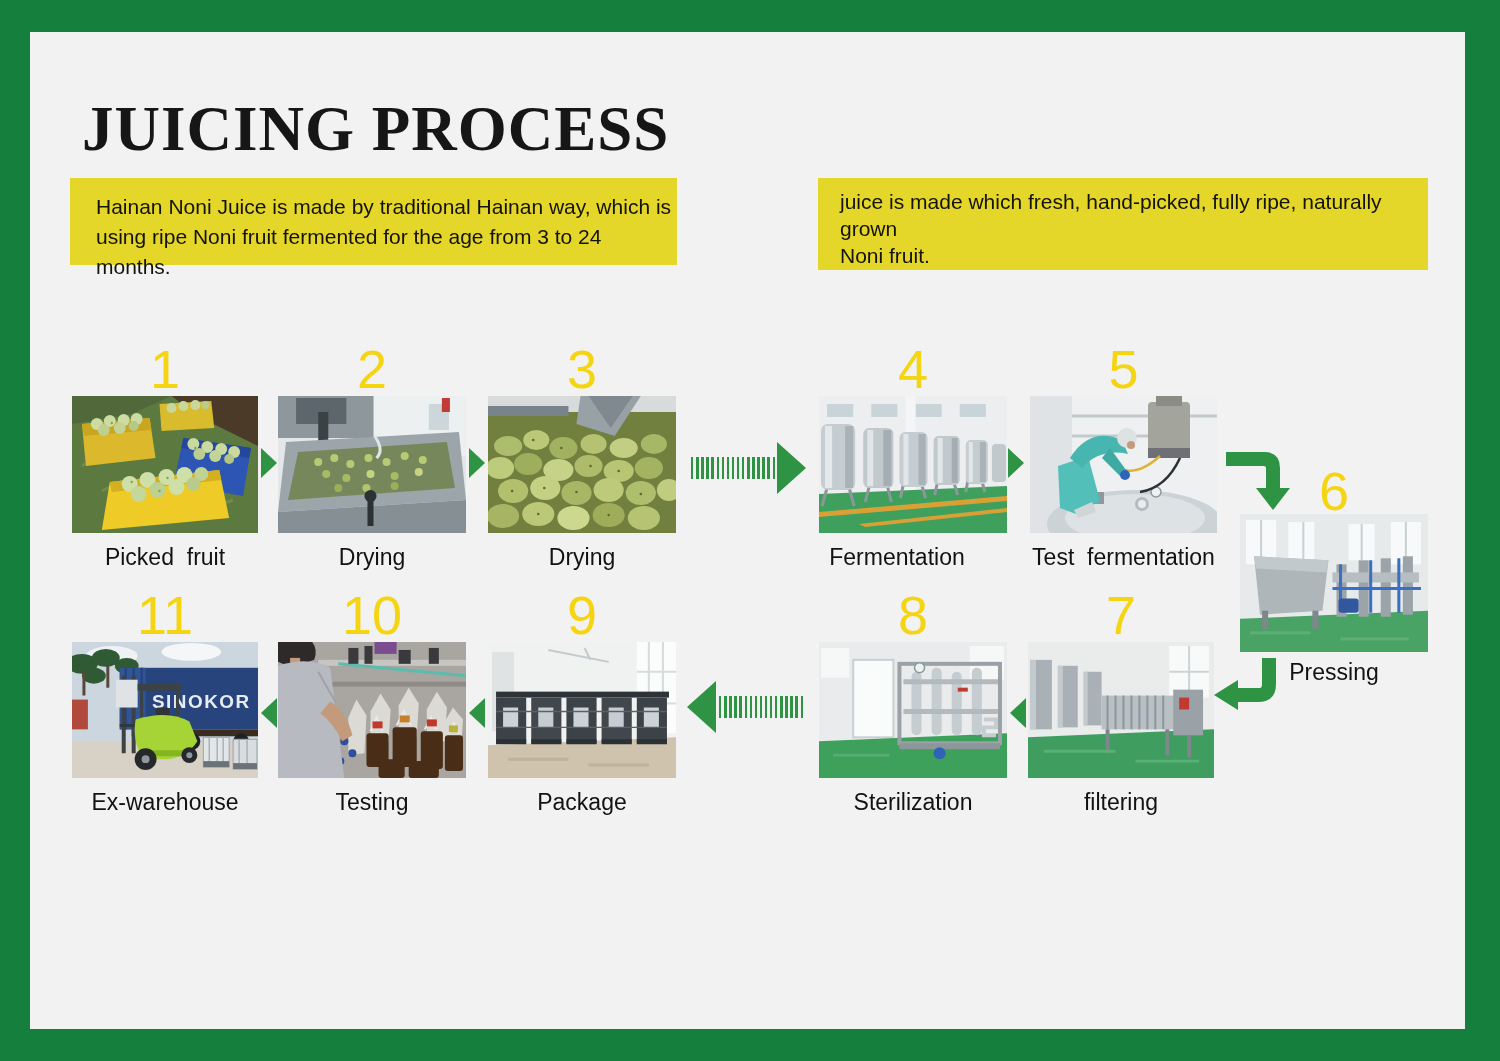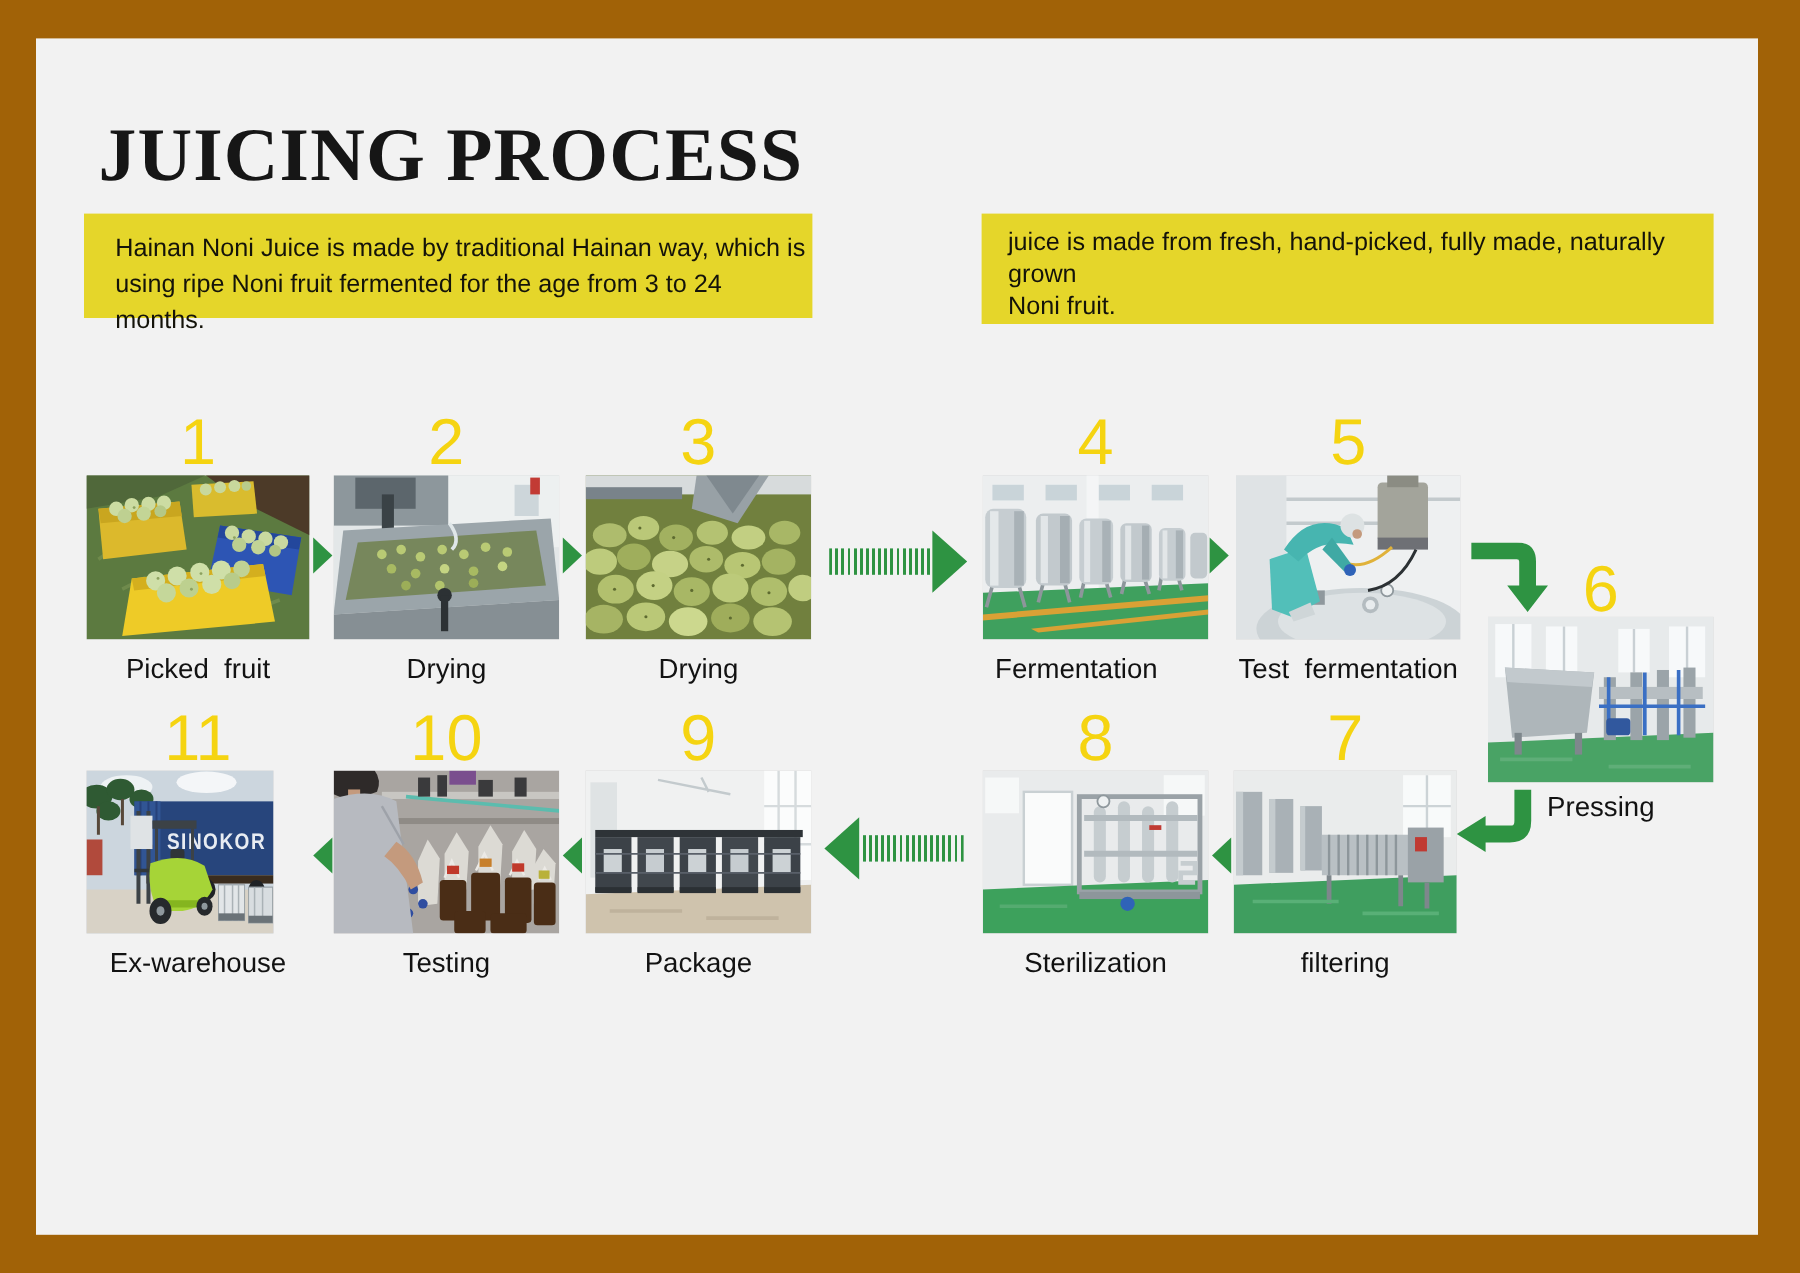--- a/index.html
+++ b/index.html
@@ -1,16 +1,16 @@
 <!DOCTYPE html>
 <html><head>
 <meta charset="utf-8">
 <style>
   html,body{margin:0;padding:0;background:#ffffff;}
-  .canvas{position:relative;width:1500px;height:1061px;background:#a16207;overflow:hidden;
+  .canvas{position:relative;width:1500px;height:1061px;background:#15803d;overflow:hidden;
           font-family:"Liberation Sans",sans-serif;}
   .panel{position:absolute;left:30px;top:32px;width:1435px;height:997px;background:#f2f2f2;}
   .title{position:absolute;left:82px;top:98px;font-family:"Liberation Serif",serif;
          font-weight:700;font-size:63px;line-height:1;color:#161616;letter-spacing:1px;}
   .note{position:absolute;background:#e5d62a;color:#14130a;box-sizing:border-box;
         font-size:21px;}
   .note-left{left:70px;top:178px;width:607px;height:87px;padding:14px 4px 0 26px;line-height:30px;}
   .note-right{left:818px;top:178px;width:610px;height:92px;padding:10px 12px 0 22px;line-height:27px;}
   .num{position:absolute;font-size:54px;line-height:1;font-weight:300;color:#f5d411;text-align:center;}
   .photo{position:absolute;overflow:hidden;background:#dddddd;}
@@ -34,21 +34,21 @@
 <div class="canvas">
   <div class="panel"></div>
 
   <div class="title">JUICING PROCESS</div>
 
   <div class="note note-left">
     <div>Hainan Noni Juice is made by traditional Hainan way, which is</div>
     <div>using ripe Noni fruit fermented for the age from 3 to 24 months.</div>
   </div>
   <div class="note note-right">
-    <div>juice is made from fresh, hand-picked, fully made, naturally grown</div>
+    <div>juice is made which fresh, hand-picked, fully ripe, naturally grown</div>
     <div>Noni fruit.</div>
   </div>
 
   <div class="num" style="left:72px;top:342px;width:186px;">1</div>
   <div class="photo" style="left:72px;top:396px;width:186px;height:137px;">
     <svg viewBox="0 0 187 137" preserveAspectRatio="none">
       <rect width="187" height="137" fill="#5c7a40"></rect>
       <polygon points="100,0 187,0 187,50 130,22" fill="#4c3a28"></polygon>
       <polygon points="0,0 100,0 60,18 0,28" fill="#50683a"></polygon>
       <path d="M10 70 l18 -12 M30 95 l20 -10 M140 112 l22 -8 M150 70 l18 10" stroke="#6f8a4c" stroke-width="3" fill="none"></path>
@@ -452,21 +452,21 @@
       <path d="M0 24 Q30 14 52 26 L66 137 H0 Z" fill="#b7bac0"></path>
       <path d="M40 30 L58 62" stroke="#9ea2a9" stroke-width="2"></path>
       <path d="M52 60 q16 10 22 34 l-10 6 q-10 -20 -22 -28 Z" fill="#c49a7d"></path>
     </svg>
   </div>
   <div class="label" style="left:258px;top:790px;width:228px;">Testing</div>
 
   <div class="tri-l" style="left:261px;top:698px;"></div>
 
   <div class="num" style="left:72px;top:588px;width:186px;">11</div>
-  <div class="photo" style="left:72px;top:642px;width:156px;height:136px;">
+  <div class="photo" style="left:72px;top:642px;width:186px;height:136px;">
     <svg viewBox="0 0 187 137" preserveAspectRatio="none">
       <rect width="187" height="137" fill="#ccd6de"></rect>
       <ellipse cx="40" cy="14" rx="26" ry="10" fill="#eef2f4"></ellipse>
       <ellipse cx="120" cy="10" rx="30" ry="9" fill="#f4f6f8"></ellipse>
       <g fill="#2f5a33">
           <ellipse cx="10" cy="22" rx="16" ry="10"></ellipse>
           <ellipse cx="34" cy="16" rx="14" ry="9"></ellipse>
           <ellipse cx="55" cy="24" rx="12" ry="8"></ellipse>
           <ellipse cx="22" cy="34" rx="12" ry="8"></ellipse>
         </g>

